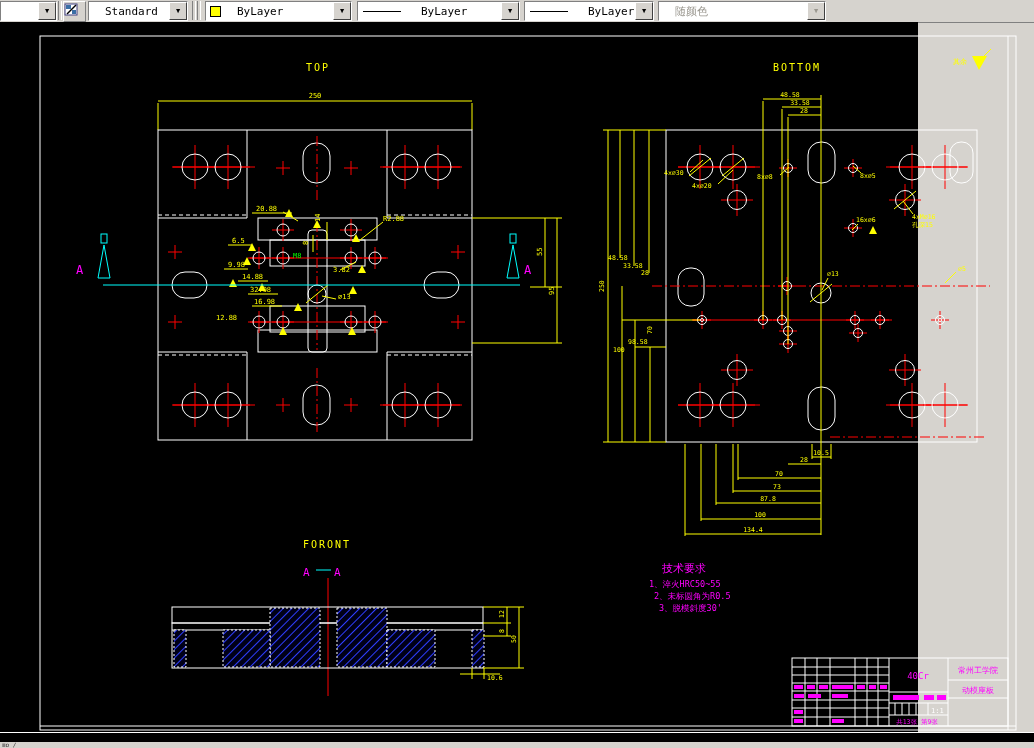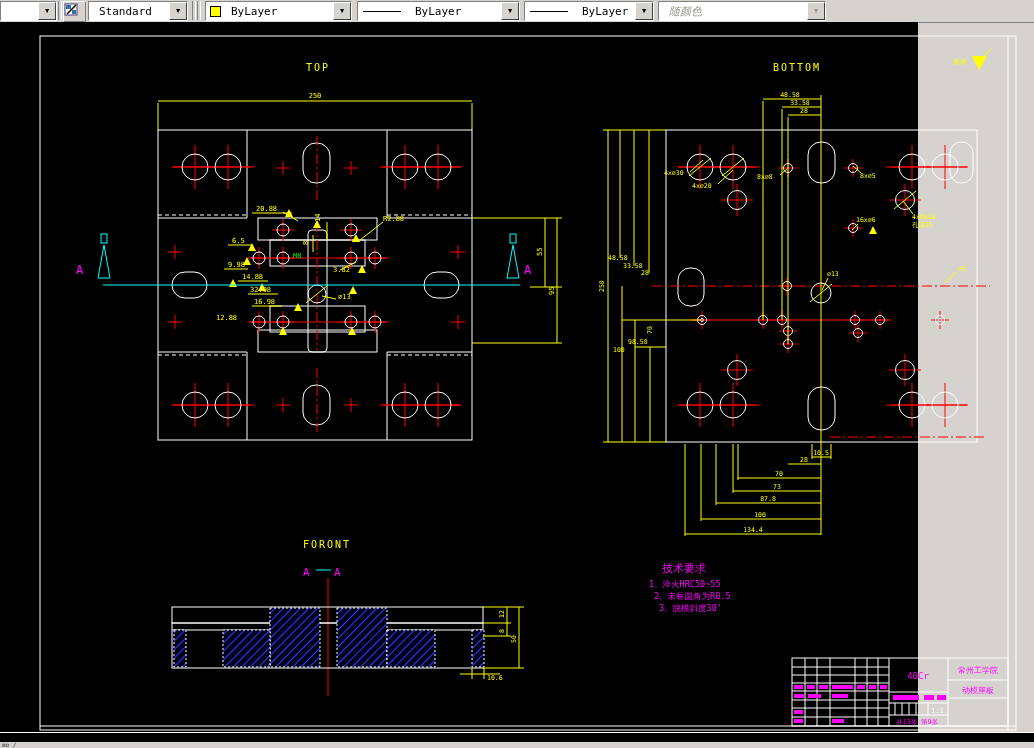--- a/index.html
+++ b/index.html
@@ -3,25 +3,25 @@
 <meta charset="utf-8">
 <style>
   html,body{margin:0;padding:0;background:#d6d3ce;width:1034px;height:748px;overflow:hidden;
             font-family:"Liberation Sans",sans-serif;}
   
   .toolbar{position:absolute;left:0;top:0;width:1034px;height:22px;background:#d6d3ce;
            border-bottom:1px solid #808080;}
   .combo{position:absolute;top:1px;height:18px;background:#fff;
          border:1px solid;border-color:#808080 #fff #fff #808080;
          display:flex;align-items:center;font:11px "DejaVu Sans Mono",monospace;color:#000;}
-  .combo .val{flex:1;padding-left:10px;white-space:nowrap;overflow:hidden;}
+  .combo .val{flex:1;padding-left:16px;white-space:nowrap;overflow:hidden;}
   .combo .arrowbtn{width:16px;height:16px;background:#d6d3ce;border:1px solid;
          border-color:#fff #404040 #404040 #fff;display:flex;align-items:center;justify-content:center;
          font-size:7px;color:#000;}
-  .combo.disabled .val{color:#9a978f;font-style:italic;}
+  .combo.disabled .val{color:#9a978f;}
   .combo.disabled .arrowbtn{color:#9a978f;}
   .sep{position:absolute;top:1px;height:19px;width:2px;background:#d6d3ce;
        border-left:1px solid #808080;border-right:1px solid #fff;}
   .toolbtn{position:absolute;top:1px;width:21px;height:19px;background:#d6d3ce;
        border:1px solid;border-color:#fff #808080 #808080 #fff;
        display:flex;align-items:center;justify-content:center;}
   .swatch{width:9px;height:9px;background:#ffff00;border:1px solid #000;margin-left:4px;}
   .linesample{width:38px;height:1px;background:#000;margin-left:5px;margin-right:4px;}
   
   .canvas{position:absolute;left:0;top:22px;width:918px;height:710px;background:#000;}

